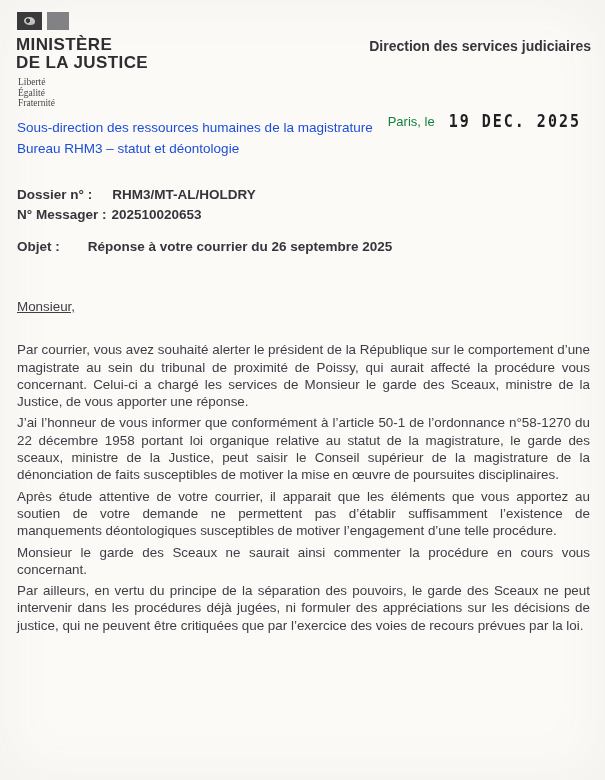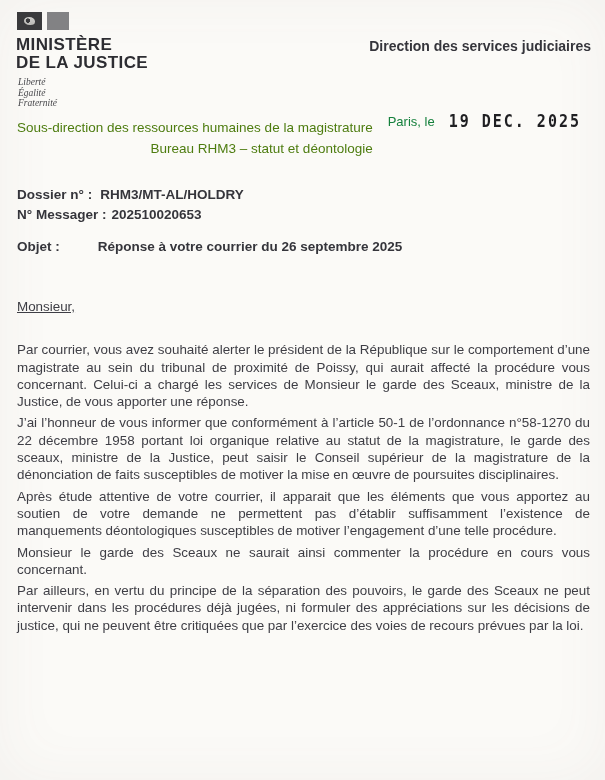--- a/index.html
+++ b/index.html
@@ -63,43 +63,41 @@
     font-size: 17px;
     line-height: 17.5px;
     letter-spacing: 0.4px;
     color: #2d2d32;
   }
   .motto {
     position: absolute;
     top: 77px;
     left: 18px;
     font-family: "Liberation Serif", serif;
-    font-style: italic;
     font-size: 9.5px;
     line-height: 10.5px;
     color: #47474b;
   }
   .direction {
     position: absolute;
     top: 38px;
     right: 14px;
     font-weight: bold;
     font-size: 14px;
     color: #35353b;
   }
 
   
   .subdirection {
     position: absolute;
     top: 117px;
     left: 17px;
     font-size: 13.5px;
     line-height: 21px;
-    color: #4d7c0f;
-    text-align: right;
+    color: #1d4ed8;
   }
   .paris-line {
     position: absolute;
     top: 112px;
     right: 24px;
     display: flex;
     align-items: center;
     gap: 14px;
   }
   .paris-label {
@@ -118,32 +116,32 @@
 
   .dossier-block {
     position: absolute;
     top: 185px;
     left: 17px;
     font-weight: bold;
     font-size: 13.5px;
     line-height: 20px;
     color: #35353b;
   }
-  .dossier-value { margin-left: 8px; }
+  .dossier-value { margin-left: 20px; }
   .messager-value { margin-left: 5px; }
 
   .objet-line {
     position: absolute;
     top: 239px;
     left: 17px;
     font-weight: bold;
     font-size: 13.5px;
     color: #35353b;
   }
-  .objet-value { margin-left: 14px; padding-left: 24px; }
+  .objet-value { margin-left: 4px; padding-left: 24px; }
 
   
   .letter-body {
     position: absolute;
     top: 298px;
     left: 17px;
     right: 15px;
     font-size: 13.4px;
     line-height: 17.3px;
     color: #3e3e45;

